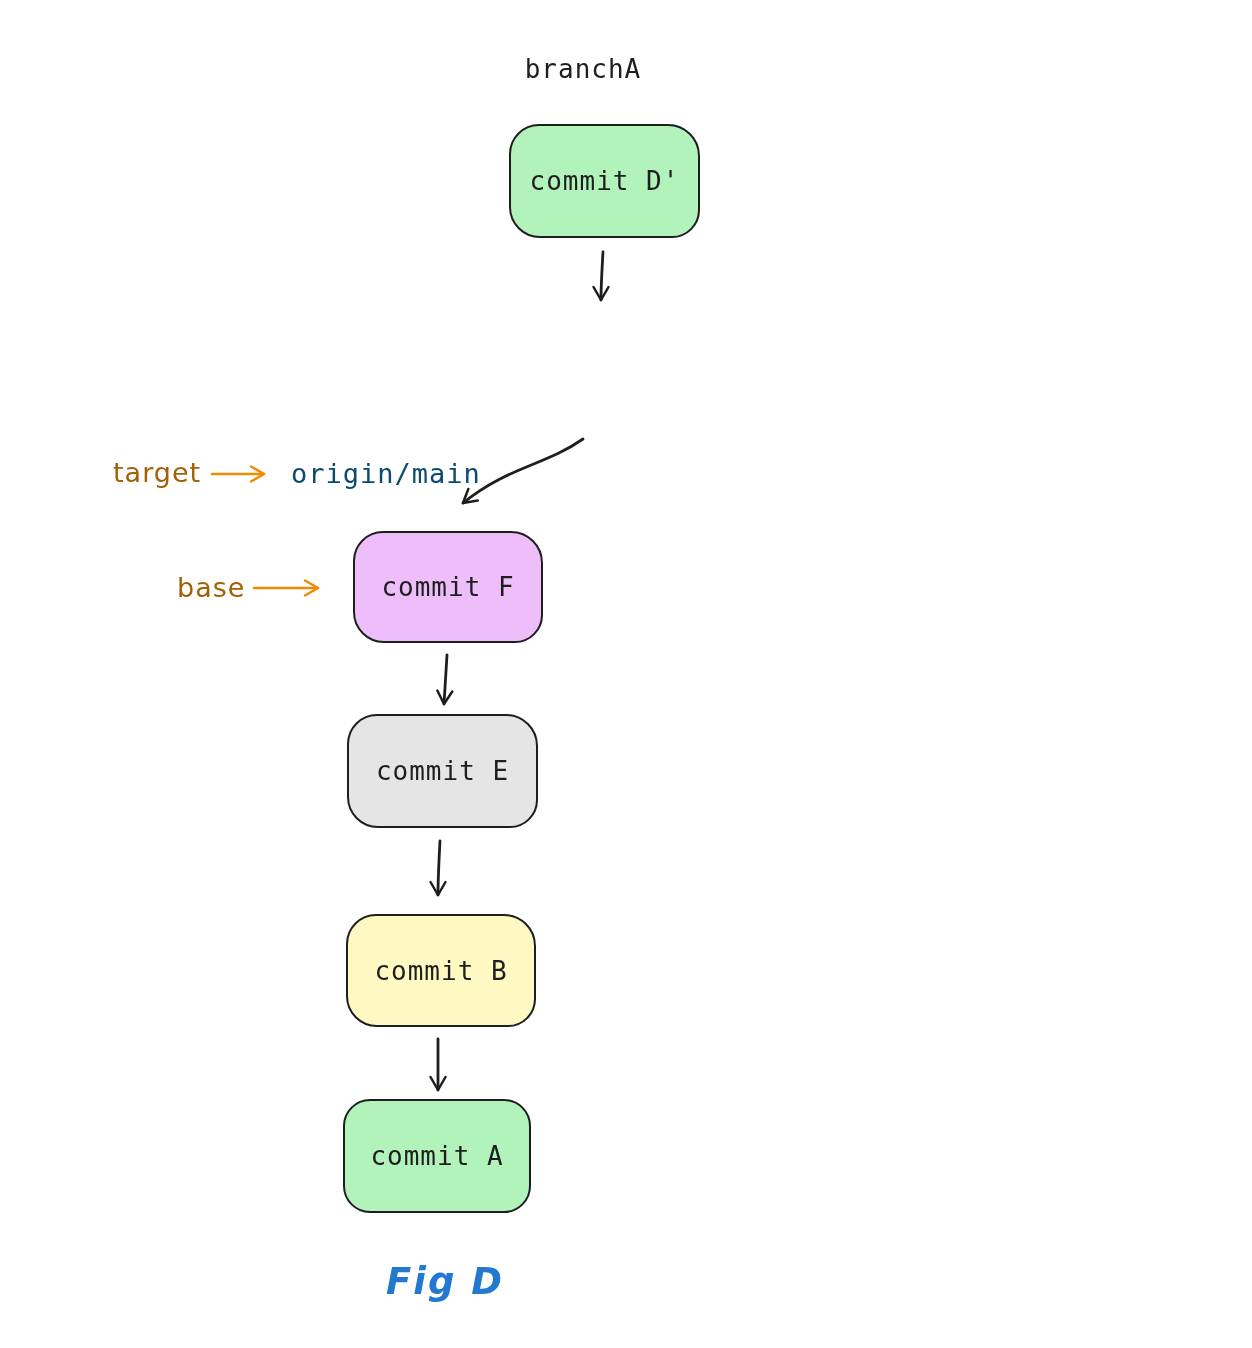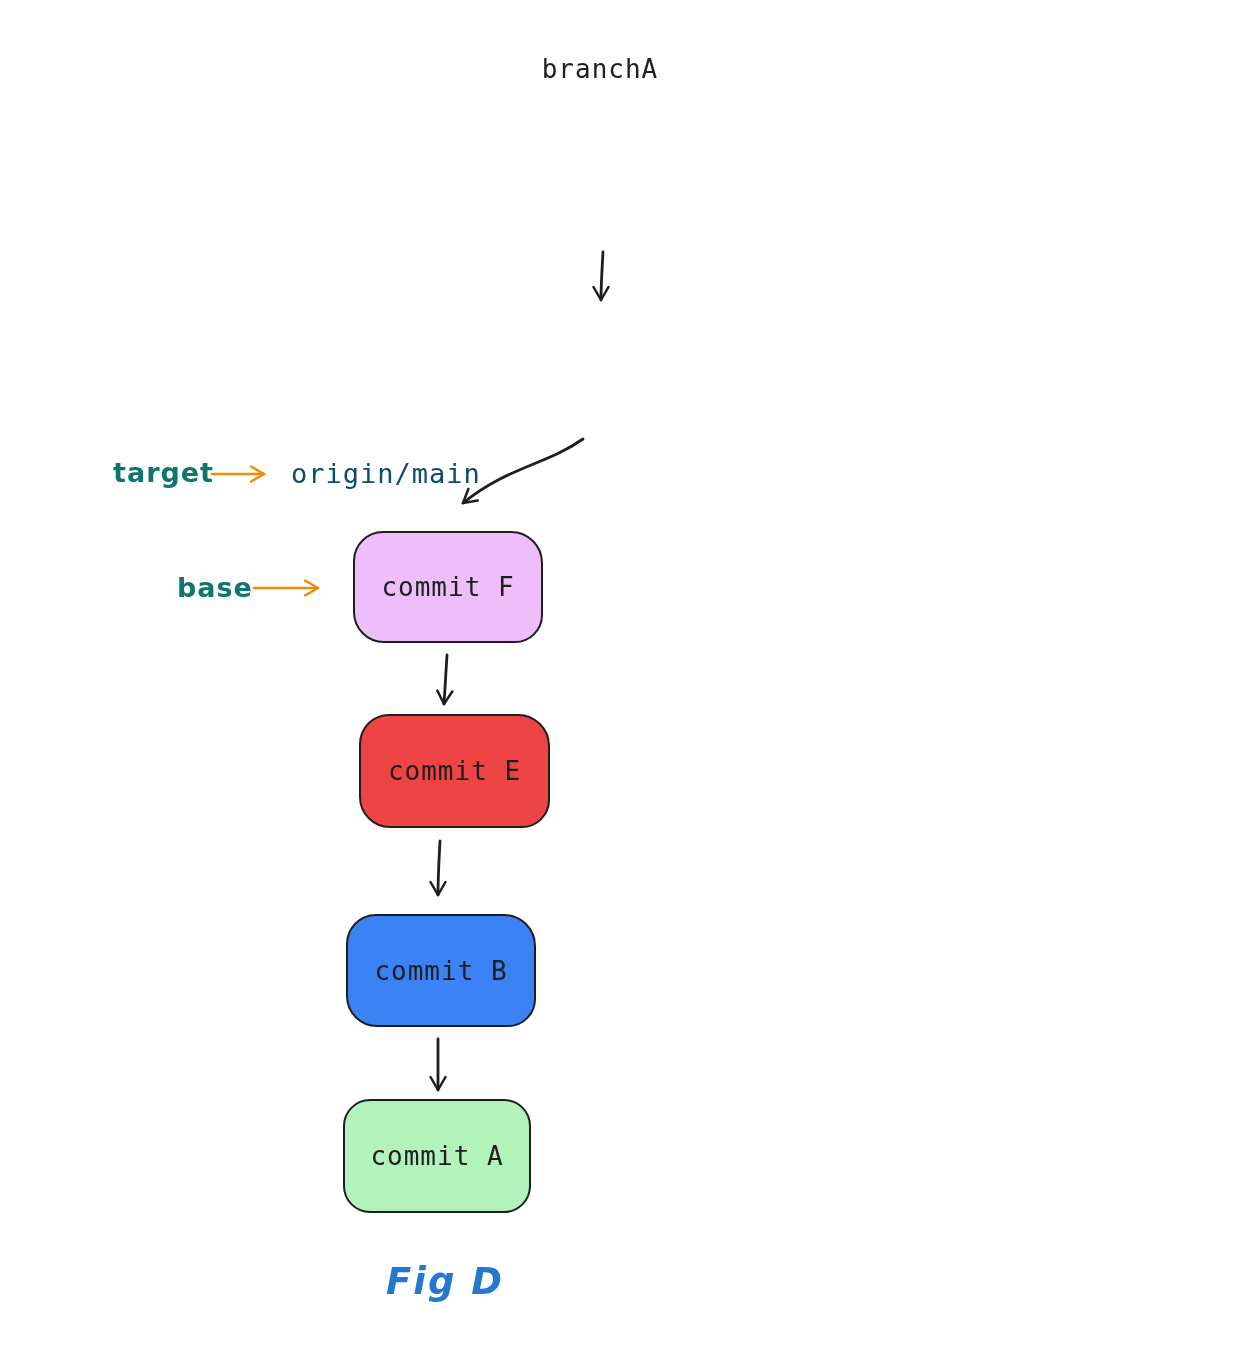--- a/index.html
+++ b/index.html
@@ -38,45 +38,45 @@
   }
   .node.n-dprime { left: 509px; top: 124px; width: 191px; height: 114px; }
   .node.n-cprime { left: 504px; top: 309px; width: 191px; height: 116px; }
   .node.n-f      { left: 353px; top: 531px; width: 190px; height: 112px; }
   .node.n-e      { left: 347px; top: 714px; width: 191px; height: 114px; }
   .node.n-b      { left: 346px; top: 914px; width: 190px; height: 113px; }
   .node.n-a      { left: 343px; top: 1099px; width: 188px; height: 114px; }
 
   .branch-label {
     position: absolute;
-    left: 500px;
+    left: 483px;
     top: 54px;
     width: 200px;
     text-align: center;
     font-size: 26px;
     letter-spacing: 1px;
     font-family: "DejaVu Sans Mono", monospace;
     color: #1e1e1e;
   }
   .ref-label {
     position: absolute;
     left: 291px;
     top: 458px;
     font-size: 27px;
     letter-spacing: 1px;
     font-family: "DejaVu Sans Mono", monospace;
     color: #0c4a6e;
   }
   .annot {
     position: absolute;
     font-family: "DejaVu Sans", sans-serif;
-    font-weight: 700;
+    font-weight: 400;
     font-size: 27px;
     letter-spacing: 1px;
-    color: #0f766e;
+    color: #a16207;
   }
   .annot.target { left: 113px; top: 457px; }
   .annot.base   { left: 177px; top: 572px; }
 
   .fig-caption {
     position: absolute;
     left: 365px;
     top: 1260px;
     width: 160px;
     text-align: center;
@@ -114,31 +114,34 @@
   </svg>
 
   <div class="branch-label">branchA</div>
 
   <div class="annot target">target</div>
 
   <div class="ref-label">origin/main</div>
 
   <div class="annot base">base</div>
 
+  <div class="node n-dprime" style="background: rgb(178, 242, 187);">
+    <span>commit D'</span>
+  </div>
 
 
   <div class="node n-f" style="background: rgb(238, 190, 250);">
     <span>commit F</span>
   </div>
 
-  <div class="node n-e" style="background: #ef4444; margin-left: 12px;">
+  <div class="node n-e" style="background: #e5e5e5;">
     <span>commit E</span>
   </div>
 
-  <div class="node n-b" style="background: #3b82f6;">
+  <div class="node n-b" style="background: #fef9c3;">
     <span>commit B</span>
   </div>
 
   <div class="node n-a" style="background: rgb(178, 242, 187); border-radius: 27px;">
     <span>commit A</span>
   </div>
 
   <div class="fig-caption">Fig D</div>
 
 </div>

